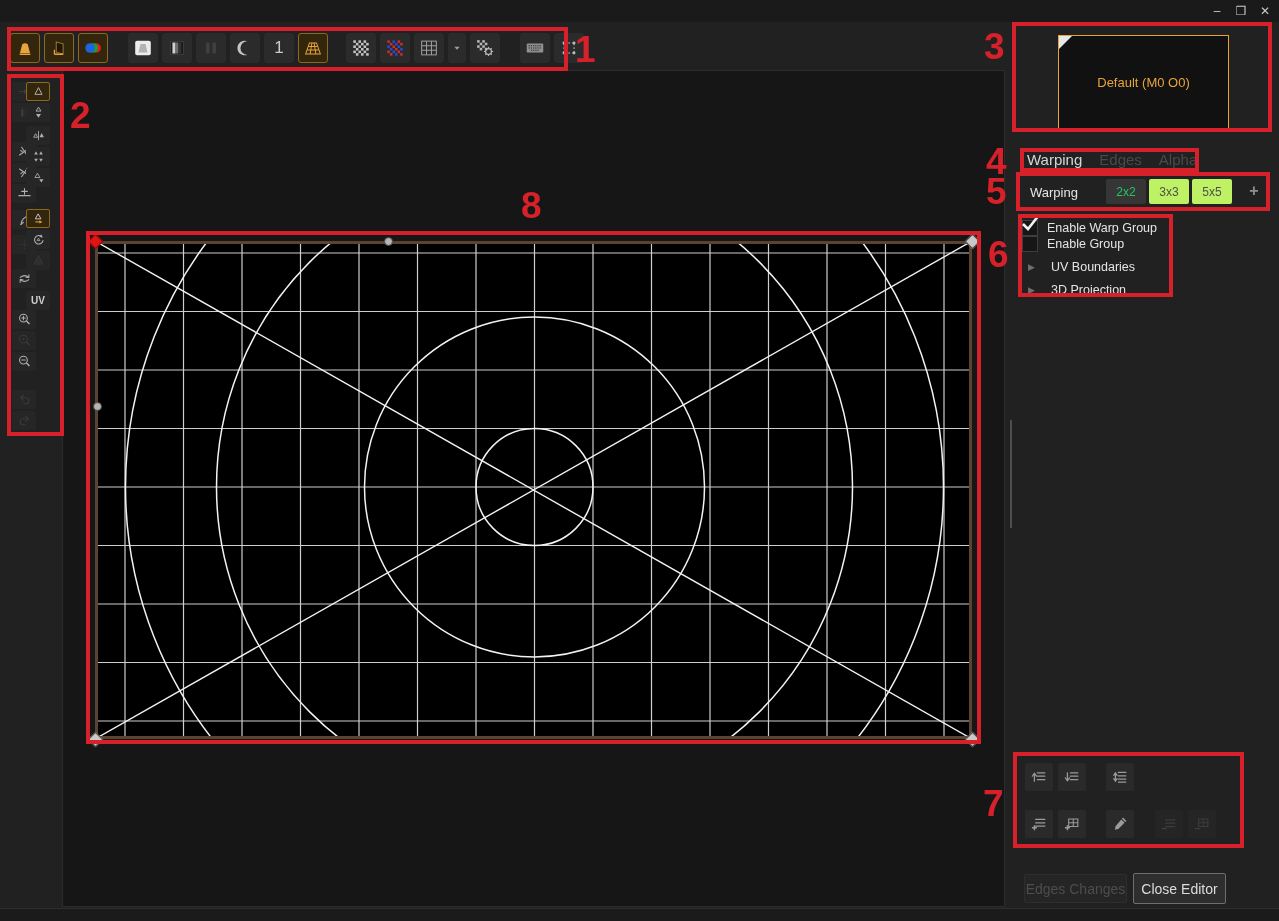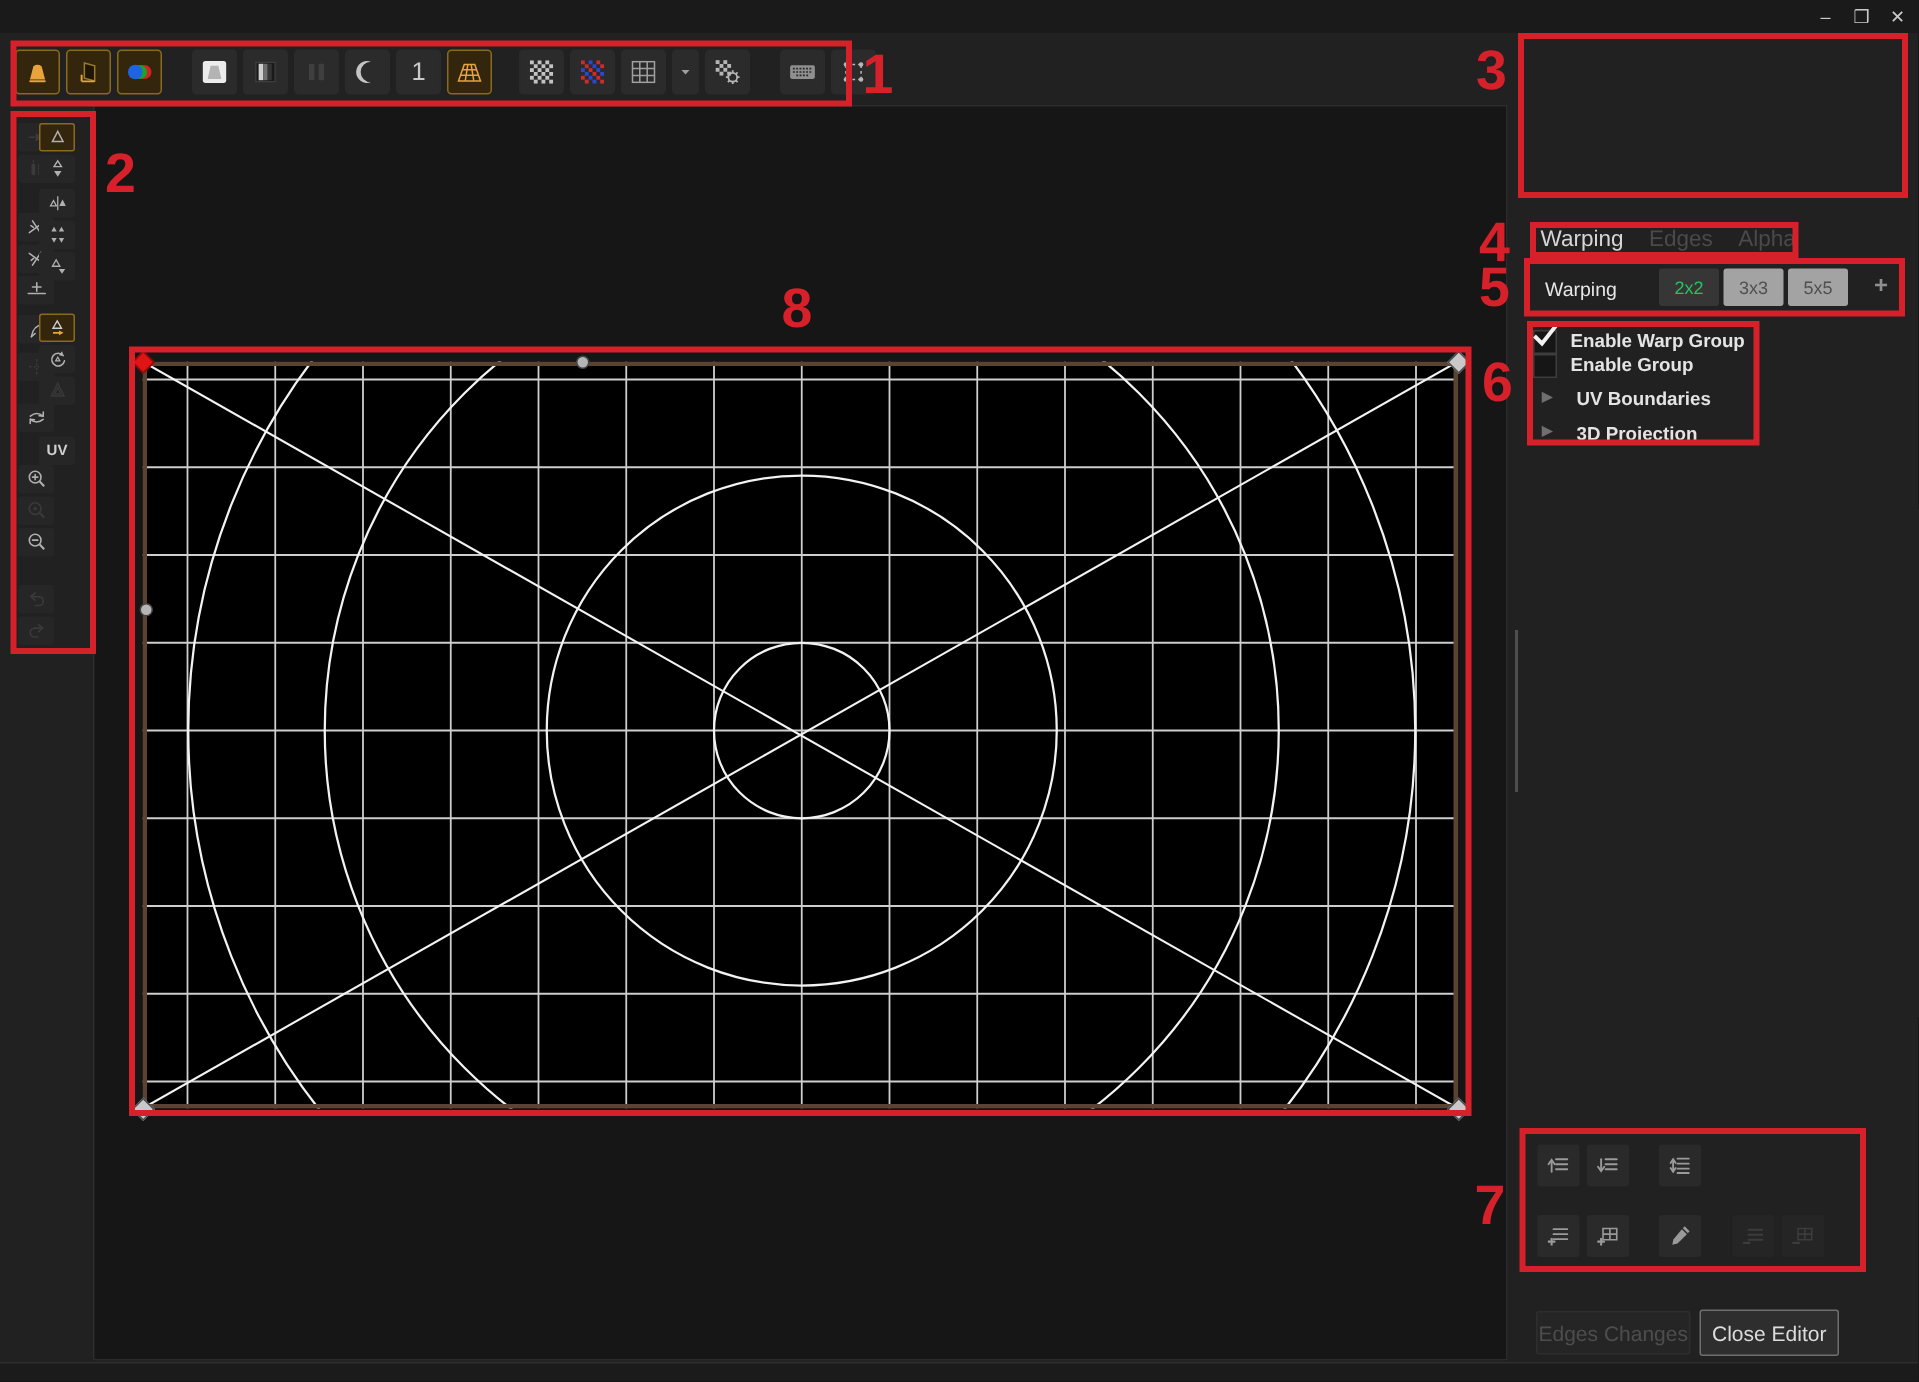--- a/index.html
+++ b/index.html
@@ -43,27 +43,27 @@
   #preview-box{position:absolute;left:1058px;top:35px;width:169px;height:92px;background:#111;
                border:1px solid #e8a33d;display:flex;align-items:center;justify-content:center;}
   #preview-label{color:#e8a33d;font-size:13px;}
   #preview-corner{position:absolute;left:0;top:0;width:0;height:0;
                   border-top:13px solid #e8e8e8;border-right:13px solid transparent;}
   #tabs{position:absolute;left:1027px;top:151px;display:flex;gap:17px;font-size:15px;}
   .tab{color:#4a4a4a;}
   .tab.active{color:#d6d6d6;}
   #warp-row-label{position:absolute;left:1030px;top:185px;font-size:13px;color:#e6e6e6;}
   #warp-options{position:absolute;left:1106px;top:179px;display:flex;gap:3px;}
-  .warp-opt{width:40px;height:25px;background:#a3a3a3;border-radius:2px;display:flex;align-items:center;
+  .warp-opt{width:40px;height:25px;background:#bef264;border-radius:2px;display:flex;align-items:center;
             justify-content:center;font-size:12px;color:#4f4f4f;}
   .warp-opt.active{background:#363636;color:#22c55e;}
   #add-warp{position:absolute;left:1244px;top:181px;width:20px;height:20px;display:flex;align-items:center;
             justify-content:center;color:#8f8f8f;font-size:16px;font-weight:bold;}
   #props{position:absolute;left:1022px;top:220px;width:240px;}
-  .prop-row{position:relative;height:16px;margin-bottom:0px;display:flex;font-weight:bold;}
+  .prop-row{position:relative;height:16px;margin-bottom:0px;display:flex;align-items:center;}
   .checkbox{position:relative;width:14px;height:14px;background:#161616;border:1px solid #3d3d3d;
             margin-right:9px;flex:none;}
   .checkbox svg{position:absolute;left:-2px;top:-7px;width:20px;height:20px;overflow:visible;}
   .prop-label{font-size:12.5px;color:#e4e4e4;}
   .tree-arrow{width:14px;margin:0 9px 0 6px;color:#6f6f6f;font-size:9px;flex:none;}
   
   .act-row{position:absolute;display:flex;}
   #act-row1{left:1025px;top:763px;}
   #act-row2{left:1025px;top:810px;}
   .act-btn{width:28px;height:28px;background:#2a2a2a;border-radius:2px;display:flex;align-items:center;
@@ -430,20 +430,24 @@
     <div id="handles-layer">
         <div class="handle diamond selected" style="left: -5px; top: -5px;"></div>
         <div class="handle diamond" style="left: 872px; top: -5px;"></div>
         <div class="handle diamond" style="left: -5px; top: 493px;"></div>
         <div class="handle diamond" style="left: 872px; top: 493px;"></div>
         <div class="handle dot" style="left: 289px; top: -4px;"></div>
         <div class="handle dot" style="left: -2px; top: 161px;"></div>
       </div>
   </div>
 
+  <div id="preview-box">
+    <div id="preview-corner"></div>
+    <span id="preview-label">Default (M0 O0)</span>
+  </div>
 
   <div id="tabs">
       <div class="tab active">Warping</div>
       <div class="tab">Edges</div>
       <div class="tab">Alpha</div>
     </div>
 
   <span id="warp-row-label">Warping</span>
   <div id="warp-options">
       <div class="warp-opt active">2x2</div>

